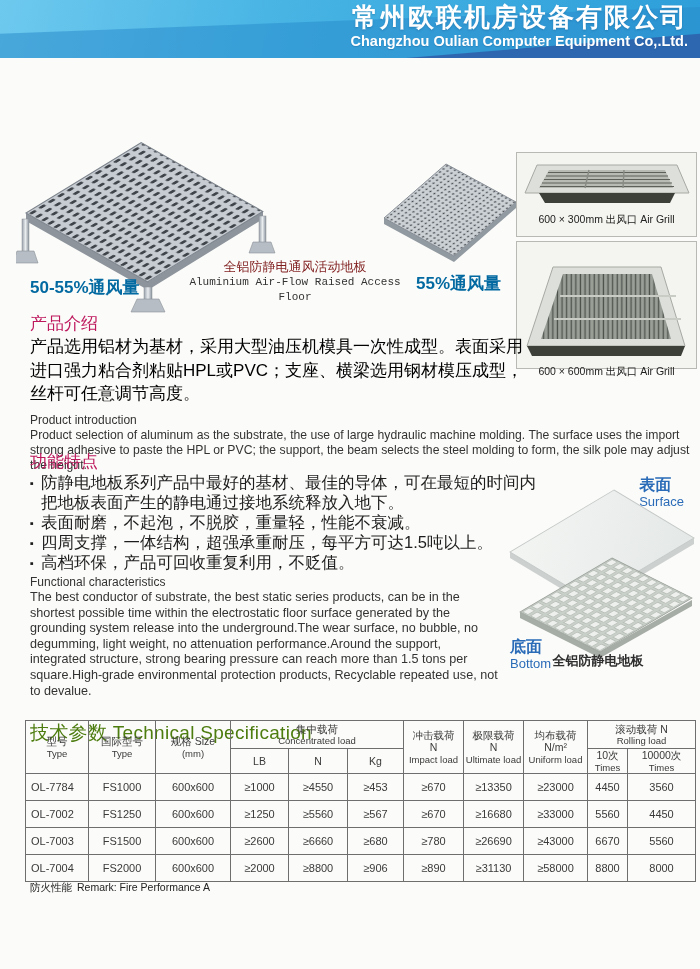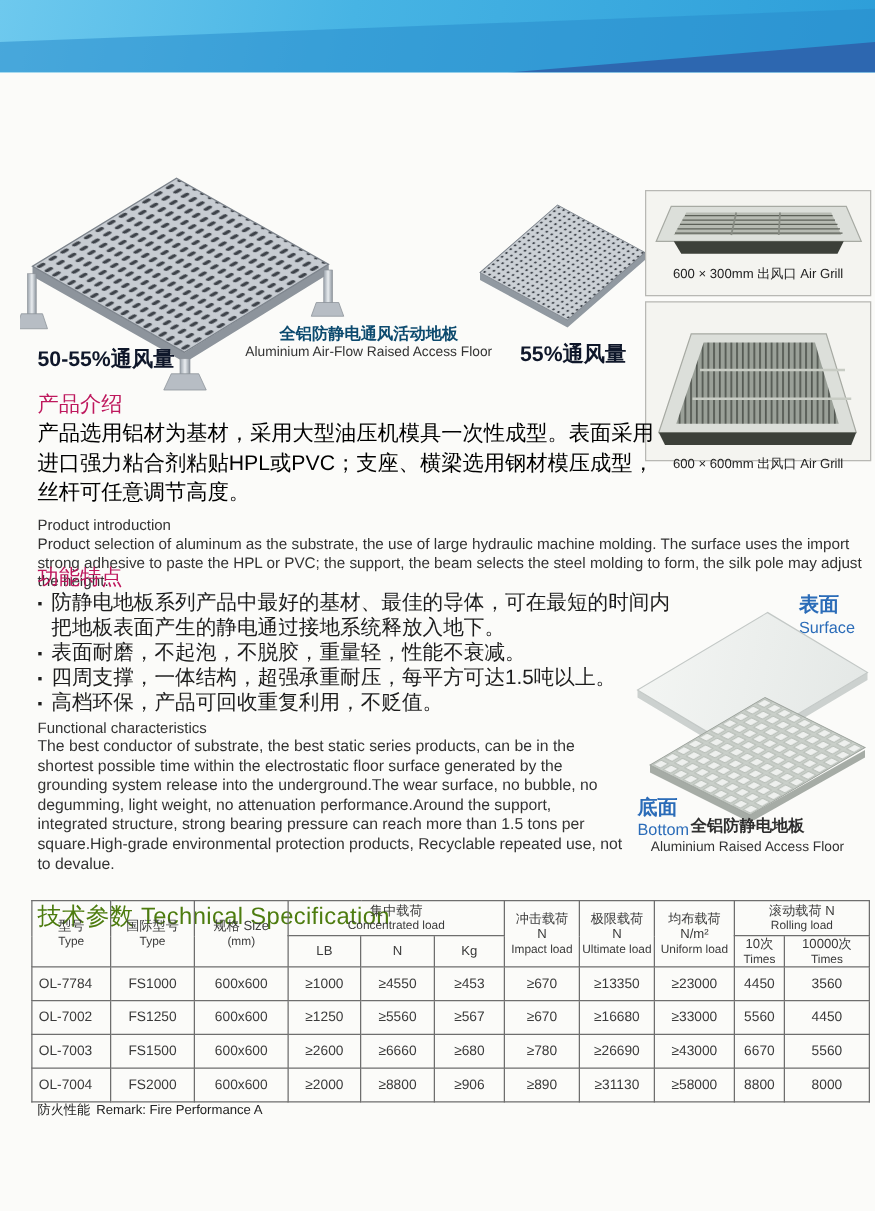--- a/index.html
+++ b/index.html
@@ -18,24 +18,24 @@
   .banner .wedge2 { position:absolute; inset:0;
     background:#2e63ad; opacity:.92;
     clip-path:polygon(58% 100%, 100% 58%, 100% 100%); }
   .banner-text { position:absolute; right:12px; top:2px; text-align:right; color:#fff; }
   .company-cn { font-size:26px; font-weight:700; letter-spacing:2px; line-height:30px;
     text-shadow:0 1px 2px rgba(20,80,130,.35); }
   .company-en { font-size:14.5px; font-weight:600; line-height:18px;
     text-shadow:0 1px 1px rgba(20,80,130,.3); }
   
   .img-abs { position:absolute; }
-  .label-vent { position:absolute; font-size:17px; font-weight:600; color:#0f172a; }
+  .label-vent { position:absolute; font-size:17px; font-weight:600; color:#0369a1; }
   .center-caption { position:absolute; left:185px; top:258px; width:220px; text-align:center; }
-  .center-caption .cn { font-size:13px; font-weight:700; color:#0c4a6e; line-height:17px; }
-  .center-caption .en { font-size:11px; color:#333; line-height:15px; }
+  .center-caption .cn { font-size:13px; font-weight:400; color:#7f1d1d; line-height:17px; }
+  .center-caption .en { font-size:11px; color:#333; line-height:15px;font-family:Liberation Mono, monospace; }
   .grill-box { position:absolute; left:516px; width:181px; border:1px solid #b8b8b4;
     background:#f4f4f0; text-align:center; }
   .grill-box .cap { font-size:10.5px; color:#222; line-height:14px; }
   
   .intro-block { position:absolute; left:30px; top:313px; width:668px; }
   .cn-title { font-size:17px; color:#be185d; line-height:22px; }
   .cn-body  { font-size:17px; color:#000000; line-height:23.5px; width:502px; }
   .en-title { font-size:12px; color:#333; line-height:15px; margin-top:7px; }
   .en-body  { font-size:12.2px; color:#333; line-height:15.2px; }
   .features-block { position:absolute; left:30px; top:451px; width:512px; }
@@ -69,20 +69,24 @@
   svg { display:block; }
 </style>
 </head>
 <body>
 
 <div class="page">
 
   <div class="banner">
     <div class="wedge1"></div>
     <div class="wedge2"></div>
+    <div class="banner-text">
+      <div class="company-cn">常州欧联机房设备有限公司</div>
+      <div class="company-en">Changzhou Oulian Computer Equipment Co,.Ltd.</div>
+    </div>
   </div>
 
   <svg class="img-abs" style="left:16px; top:133px;" width="266" height="182" viewBox="0 0 266 182">
     <defs>
       <pattern id="pslot" width="13" height="8" patternUnits="userSpaceOnUse">
         <rect width="13" height="8" fill="#c7ccd2"></rect>
         <rect x="1.5" y="2.3" width="8" height="3.4" rx="1.6" fill="#3f444b"></rect>
       </pattern>
       <linearGradient id="legg" x1="0" x2="1" y1="0" y2="0">
         <stop offset="0" stop-color="#99a1aa"></stop>
@@ -226,21 +230,20 @@
       <g transform="matrix(0.575,-0.3375,0.5,0.25,6,58)">
         <rect width="160" height="160" fill="url(#pwaffle)" stroke="#9ba19b" stroke-width="1.5"></rect>
       </g>
     </svg>
     <div class="view-label" style="left:12px; top:150px;margin-top:30px;">
       <div class="cn">底面</div>
       <div class="en">Bottom</div>
     </div>
     <div class="views-cap">
       <div class="cn">全铝防静电地板</div>
-      <div class="en">Aluminium Raised Access Floor</div>
     </div>
   </div>
 
   <div class="spec-heading">技术参数 Technical Specification</div>
 
   <table class="spec-table">
     <colgroup>
       <col style="width:63px">
         <col style="width:67px">
         <col style="width:75px">

